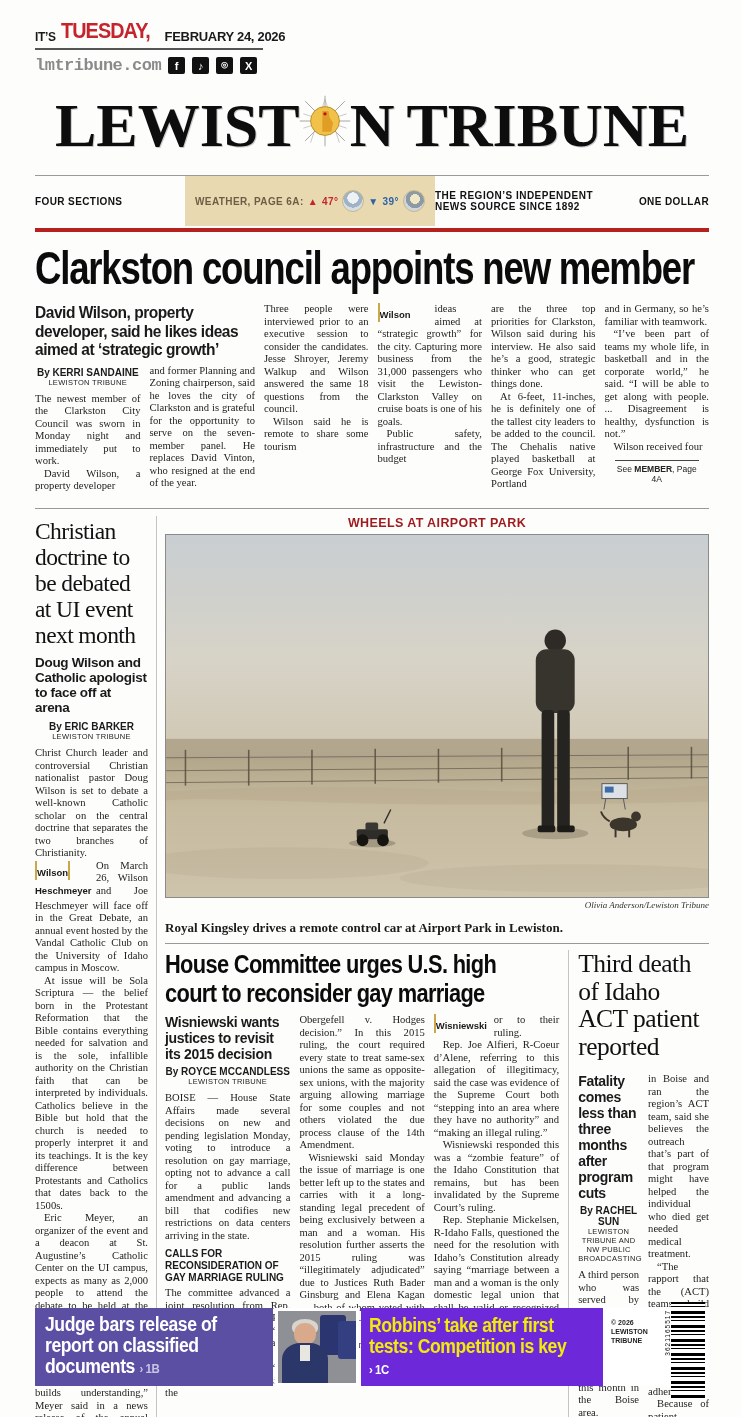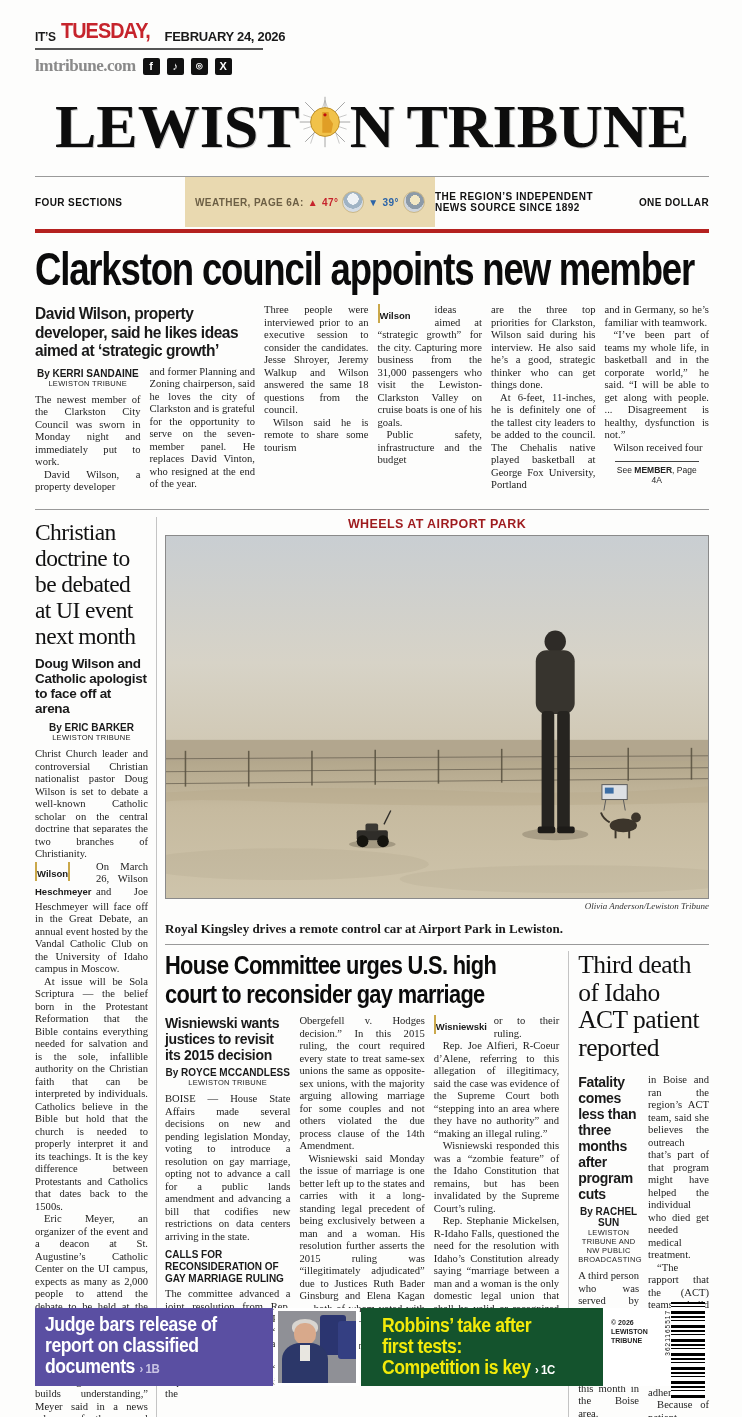--- a/index.html
+++ b/index.html
@@ -7,21 +7,21 @@
        font-family:"Liberation Serif",serif;color:#1a1a1a}
   .content{position:absolute;left:35px;top:18px;width:674px}
 
   
   .topbar{display:flex;align-items:flex-end;gap:5px;font-family:"Liberation Sans",sans-serif}
   .topbar .prefix{font-weight:700;font-size:12px;letter-spacing:-.3px}
   .topbar .day{font-weight:700;font-size:22px;color:#c6242c;letter-spacing:-1px;transform:scaleX(.9);transform-origin:left;display:inline-block}
   .topbar .date{font-weight:700;font-size:13px;letter-spacing:-.3px}
   .date-rule{width:228px;height:2px;background:#555;margin:4px 0 6px}
   .site-row{display:flex;align-items:center;gap:7px;margin-bottom:4px}
-  .site{font-family:Liberation Serif, serif;font-weight:700;font-size:17px;color:#8a8a8a;letter-spacing:-.5px}
+  .site{font-family:Liberation Mono, monospace;font-weight:700;font-size:17px;color:#8a8a8a;letter-spacing:-.5px}
   .soc{width:17px;height:17px;background:#111;color:#fff;font-family:"Liberation Sans",sans-serif;
        font-weight:700;font-size:11px;display:flex;align-items:center;justify-content:center;border-radius:2px}
 
   
   .masthead{display:flex;align-items:center;justify-content:center;margin:0 0 4px;height:92px}
   .mast-word{font-family:"Liberation Serif",serif;font-weight:700;font-size:62px;letter-spacing:0px;color:#0d0d0d;
              text-shadow:1px 1px 0 #c9c9c9}
   .sun{margin:0 -2px;position:relative;top:-2px}
 
   
@@ -111,21 +111,21 @@
   .bycred2{margin:0}
 
   
   .banner{position:absolute;left:35px;top:1308px;width:674px;height:78px;display:flex;font-family:"Liberation Sans",sans-serif}
   .tz-left{flex:0 0 238px;background:#5a4fa2;color:#fff;display:flex;align-items:flex-start;padding:6px 10px;box-sizing:border-box}
   .tz-left .t,.tz-right .t{font-weight:700;font-size:20px;line-height:21px;letter-spacing:-.5px;
        display:inline-block;transform:scaleX(.88);transform-origin:left;width:113%}
   .pref{font-size:13px;font-weight:700;color:#c9c4e4;white-space:nowrap}
   .tz-photo{flex:0 0 84px;background:#8f9096;border:3px solid #fff;box-sizing:border-box;position:relative;overflow:hidden;margin:0 2px}
   .tz-photo i{position:absolute;display:block}
-  .tz-right{flex:1;background:#14532d;display:flex;align-items:center;padding:6px 21px;box-sizing:border-box}
+  .tz-right{flex:1;background:#6d28d9;display:flex;align-items:center;padding:6px 8px;box-sizing:border-box}
   .tz-right .t{color:#f2ea0a}
   .tz-right .pref{color:#fff}
   .tz-copy{flex:0 0 58px;background:#fff;padding:10px 4px 0 8px;box-sizing:border-box}
   .tz-copy div{font-size:7px;font-weight:700;color:#222;line-height:9px}
   .tz-barcode{flex:0 0 48px;background:#fff;position:relative}
   .bars{position:absolute;right:4px;top:-6px;width:34px;height:96px;
         background:repeating-linear-gradient(180deg,#000 0 2px,#fff 2px 4px,#000 4px 5px,#fff 5px 9px,#000 9px 12px,#fff 12px 14px)}
   .bcnum{position:absolute;right:38px;top:2px;font-size:6.5px;letter-spacing:1px;writing-mode:vertical-rl;transform:rotate(180deg);color:#111}
 </style>
 </head>

